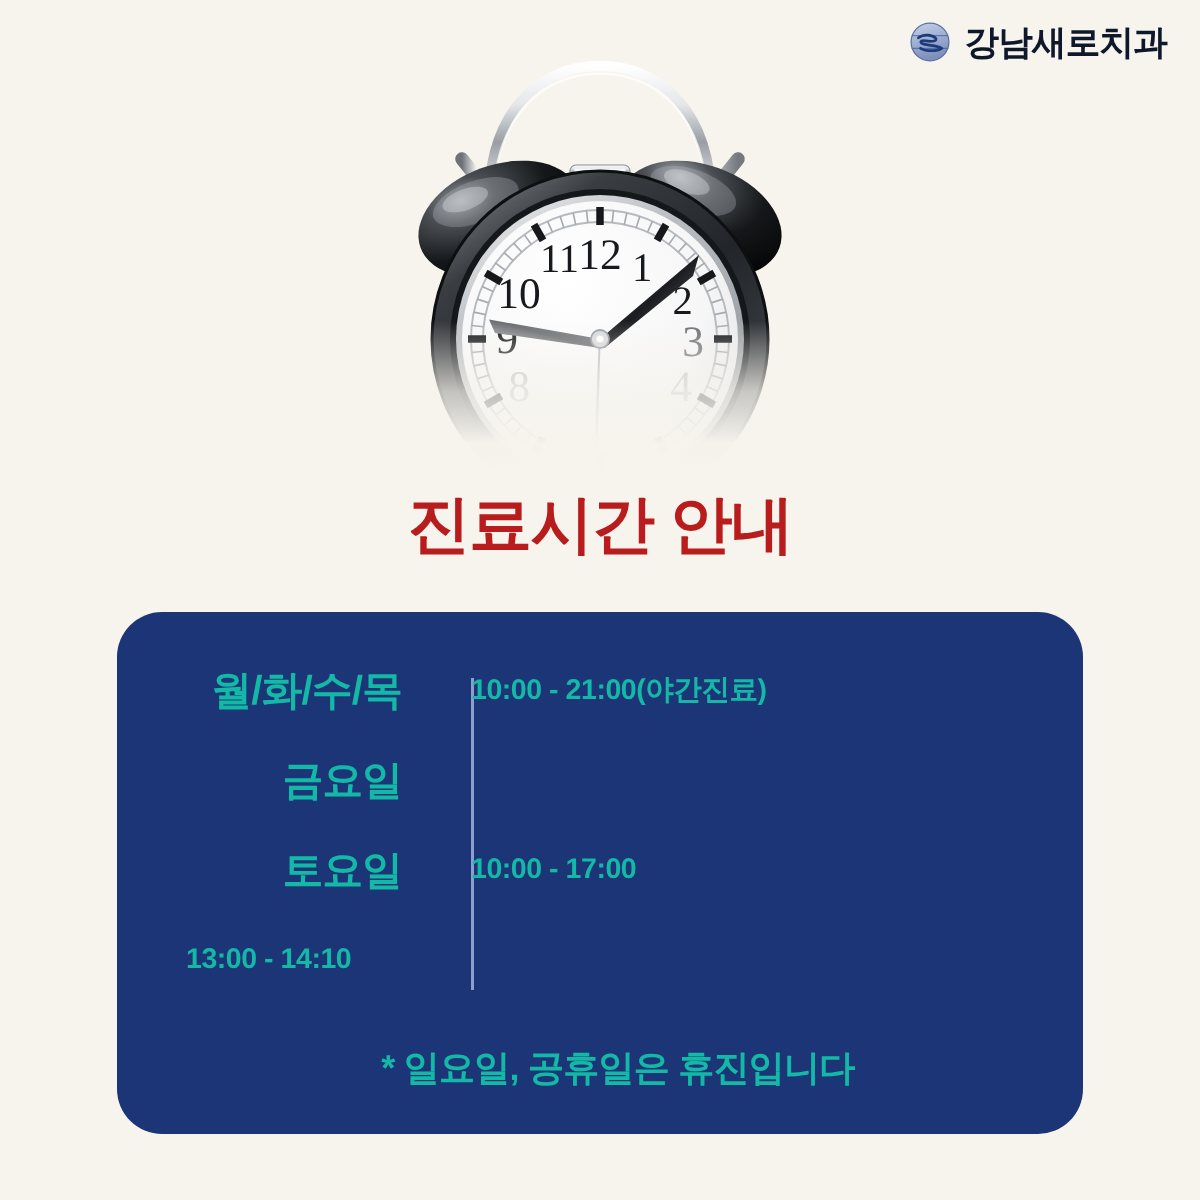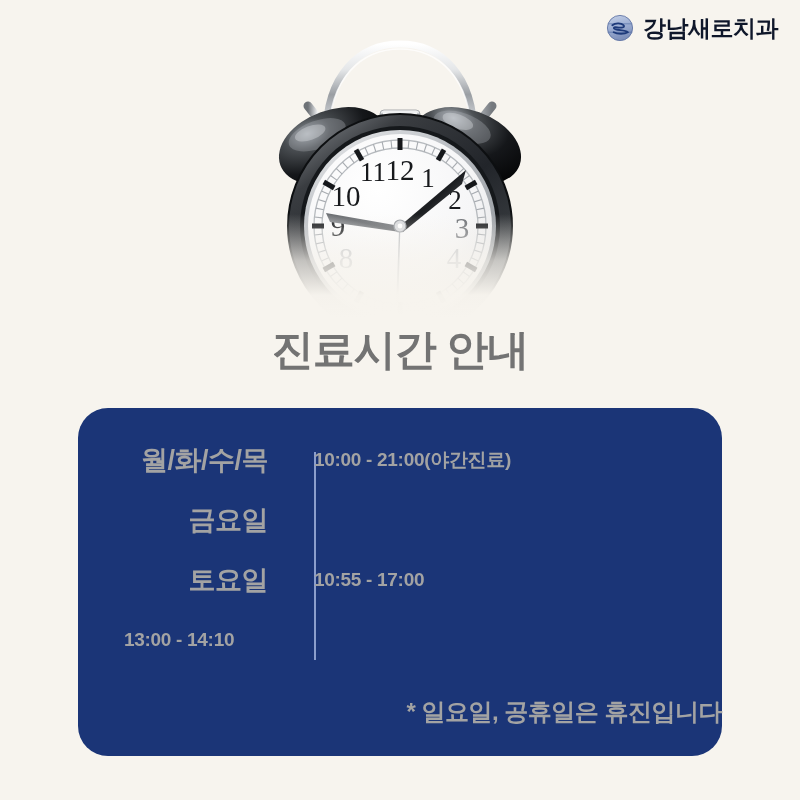--- a/index.html
+++ b/index.html
@@ -57,35 +57,35 @@
 
   
   .page-title {
     position: absolute;
     top: 325px;
     left: 0;
     right: 0;
     text-align: center;
     font-size: 42px;
     font-weight: bold;
-    color: #737373;
+    color: #b91c1c;
     letter-spacing: -1px;
     line-height: 1.2;
   }
 
   
   .hours-panel {
     position: absolute;
     left: 78px;
     top: 408px;
     width: 644px;
     height: 348px;
     background: #1b3577;
     border-radius: 30px;
-    color: #a3a3a3;
+    color: #14b8a6;
   }
 
   .hours-table {
     position: absolute;
     left: 0;
     top: 22px;
     width: 100%;
   }
 
   .hours-row {
@@ -119,21 +119,21 @@
     height: 208px;
     background: #9fb0da;
     opacity: 0.85;
   }
 
   .panel-note {
     position: absolute;
     left: 0;
     right: 0;
     top: 288px;
-    text-align: right;
+    text-align: center;
     font-size: 24px;
     font-weight: bold;
     letter-spacing: -0.5px;
     white-space: nowrap;
     padding-left: 24px;
   }
 </style>
 </head>
 <body>
 
@@ -383,21 +383,21 @@
     </div>
 
     <div class="hours-row">
       <div class="row-label">금요일</div>
       <div class="row-gap"></div>
     </div>
 
     <div class="hours-row">
       <div class="row-label">토요일</div>
       <div class="row-gap"></div>
-      <div class="row-value">10:55 - 17:00</div>
+      <div class="row-value">10:00 - 17:00</div>
     </div>
 
     <div class="hours-row">
       <div class="row-gap"></div>
       <div class="row-value">13:00 - 14:10</div>
     </div>
 
   </div>
 
   <div class="panel-note">* 일요일, 공휴일은 휴진입니다</div>

